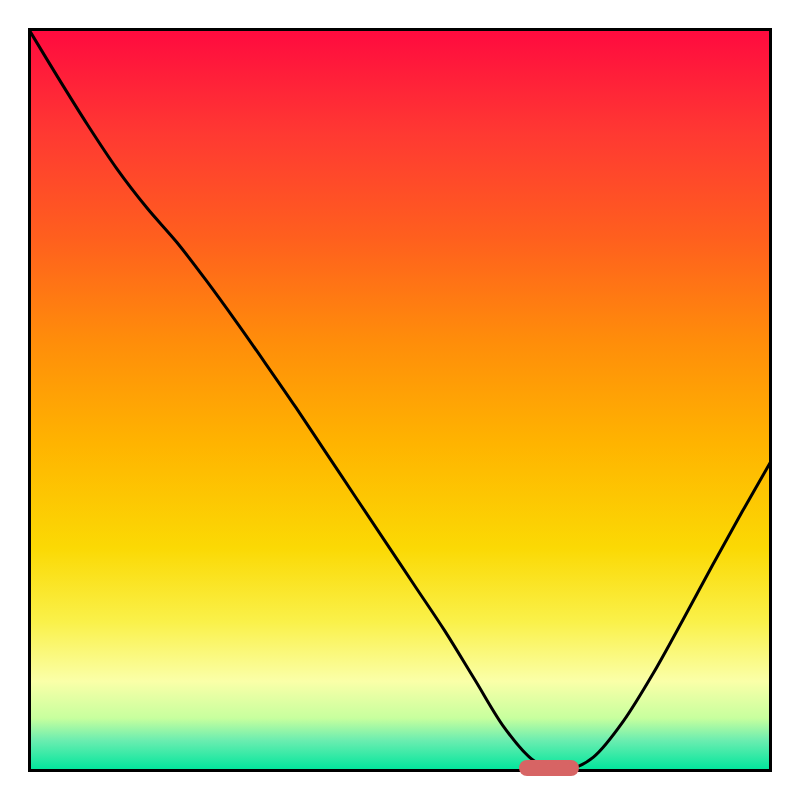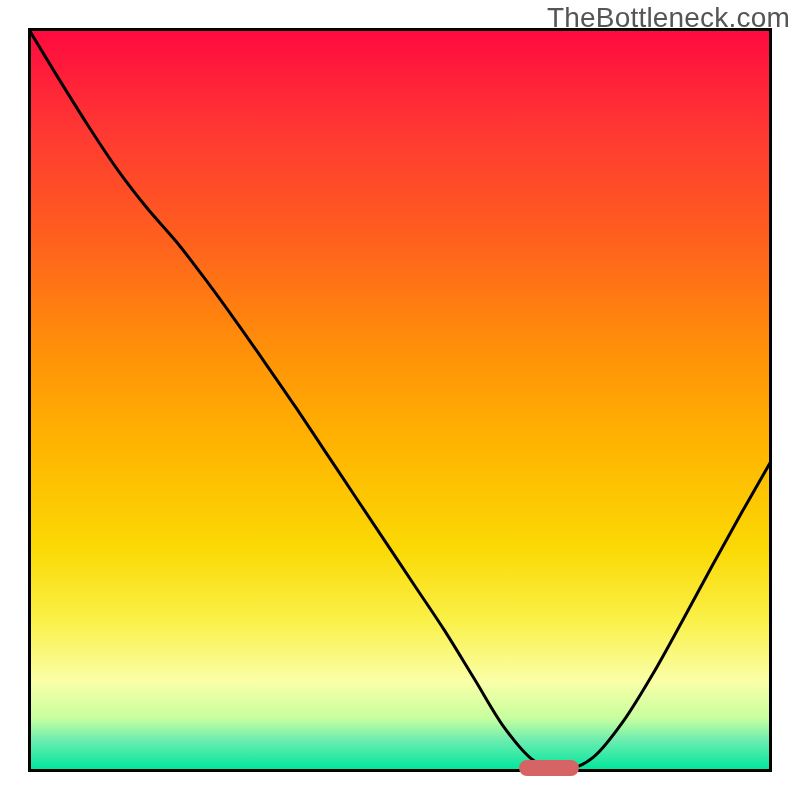--- a/index.html
+++ b/index.html
@@ -64,21 +64,20 @@
     height: 16px;
     border-radius: 8px;
     background: #d76464;
   }
 </style>
 </head>
 <body>
 
 <div class="outer">
 
-  <div class="watermark">TheBottleneck.com</div>
 
   <div class="plot">
 
     <div class="gradient"></div>
 
     <svg class="curve-svg" viewBox="0 0 744 744" preserveAspectRatio="none">
       <rect x="1.5" y="1.5" width="741" height="741" fill="none" stroke="#000000" stroke-width="3"></rect>
       <path id="curve-path" fill="none" stroke="#000000" stroke-width="3" stroke-linecap="round" stroke-linejoin="round" d="M 0.00 0.00 C 4.96 8.18, 19.84 32.98, 29.76 49.10 C 39.68 65.22, 49.60 81.34, 59.52 96.72 C 69.44 112.10, 79.36 127.47, 89.28 141.36 C 99.20 155.25, 109.12 167.90, 119.04 180.05 C 128.96 192.20, 138.88 202.12, 148.80 214.27 C 158.72 226.42, 168.64 239.69, 178.56 252.96 C 188.48 266.23, 198.40 279.99, 208.32 293.88 C 218.24 307.77, 228.16 322.03, 238.08 336.29 C 248.00 350.55, 257.92 364.81, 267.84 379.44 C 277.76 394.07, 287.68 409.20, 297.60 424.08 C 307.52 438.96, 317.44 453.84, 327.36 468.72 C 337.28 483.60, 347.20 498.48, 357.12 513.36 C 367.04 528.24, 376.96 543.12, 386.88 558.00 C 396.80 572.88, 406.72 587.14, 416.64 602.64 C 426.56 618.14, 436.48 634.88, 446.40 651.00 C 456.32 667.12, 466.24 685.72, 476.16 699.36 C 486.08 713.00, 496.00 725.77, 505.92 732.84 C 515.84 739.91, 525.76 742.39, 535.68 741.77 C 545.60 741.15, 555.52 737.18, 565.44 729.12 C 575.36 721.06, 585.28 707.30, 595.20 693.41 C 605.12 679.52, 615.04 662.66, 624.96 645.79 C 634.88 628.93, 644.80 610.33, 654.72 592.22 C 664.64 574.12, 674.56 555.27, 684.48 537.17 C 694.40 519.06, 704.32 501.21, 714.24 483.60 C 724.16 465.99, 739.04 440.20, 744.00 431.52"></path>
     </svg>
 

